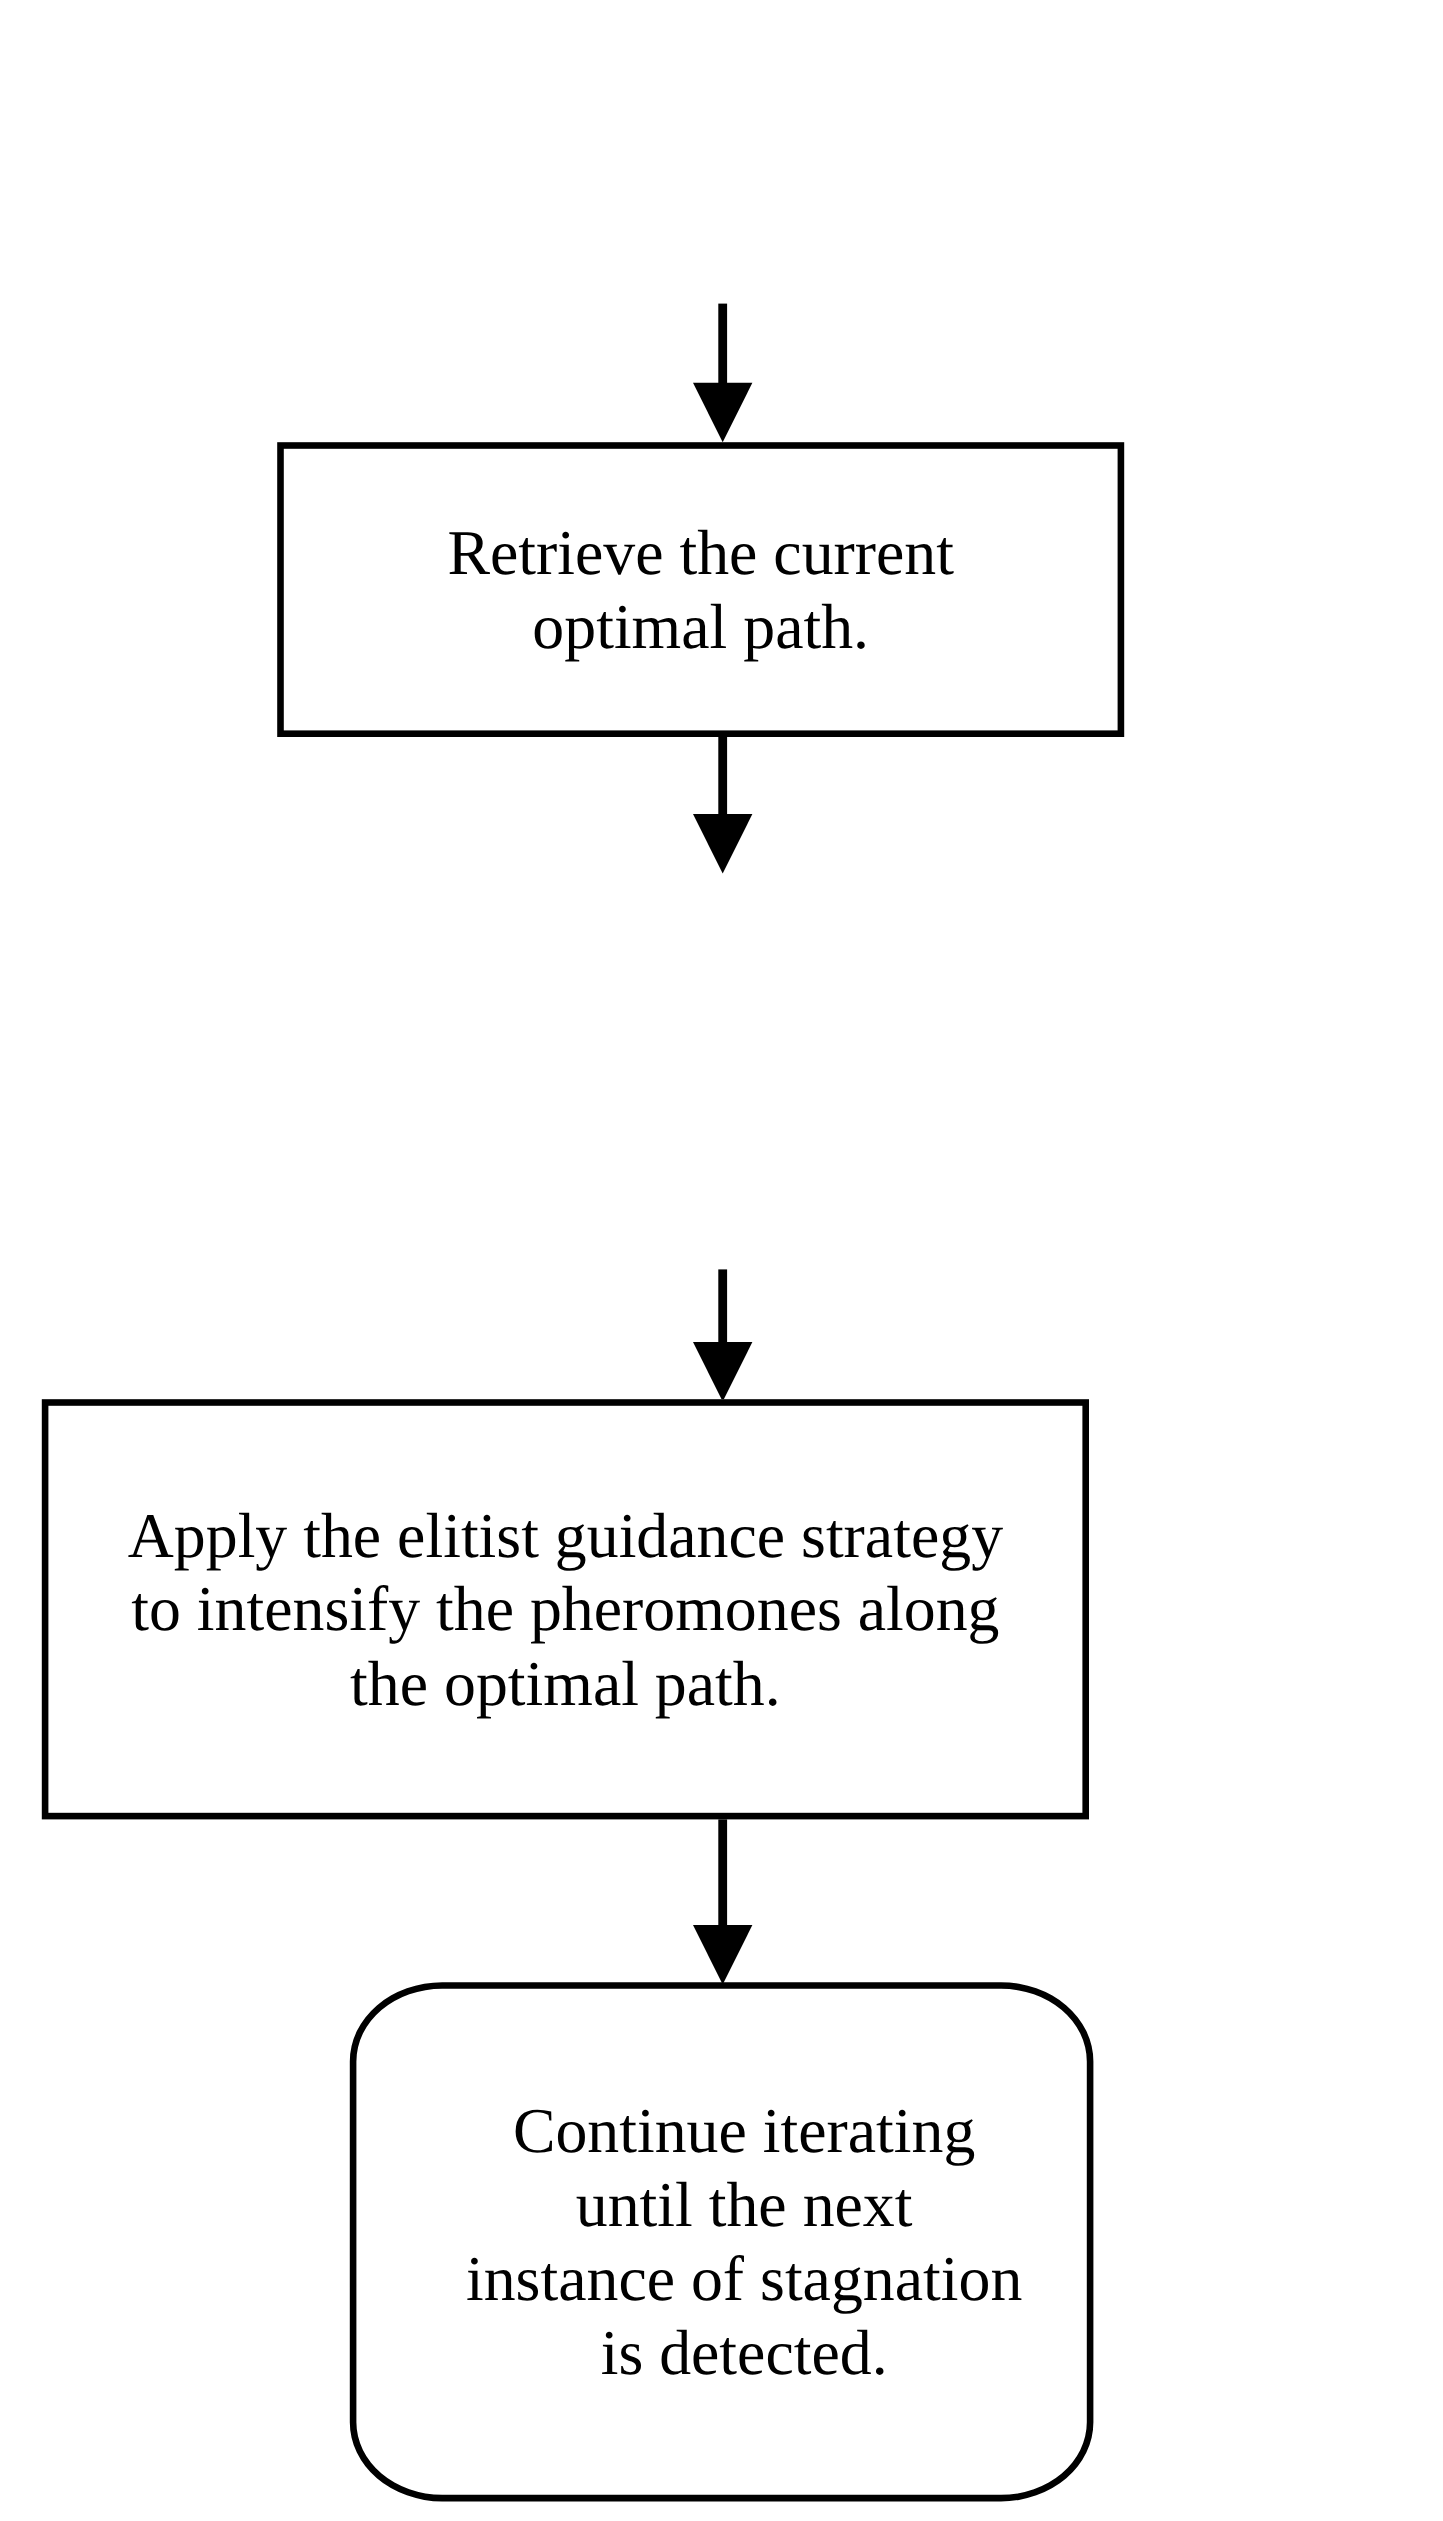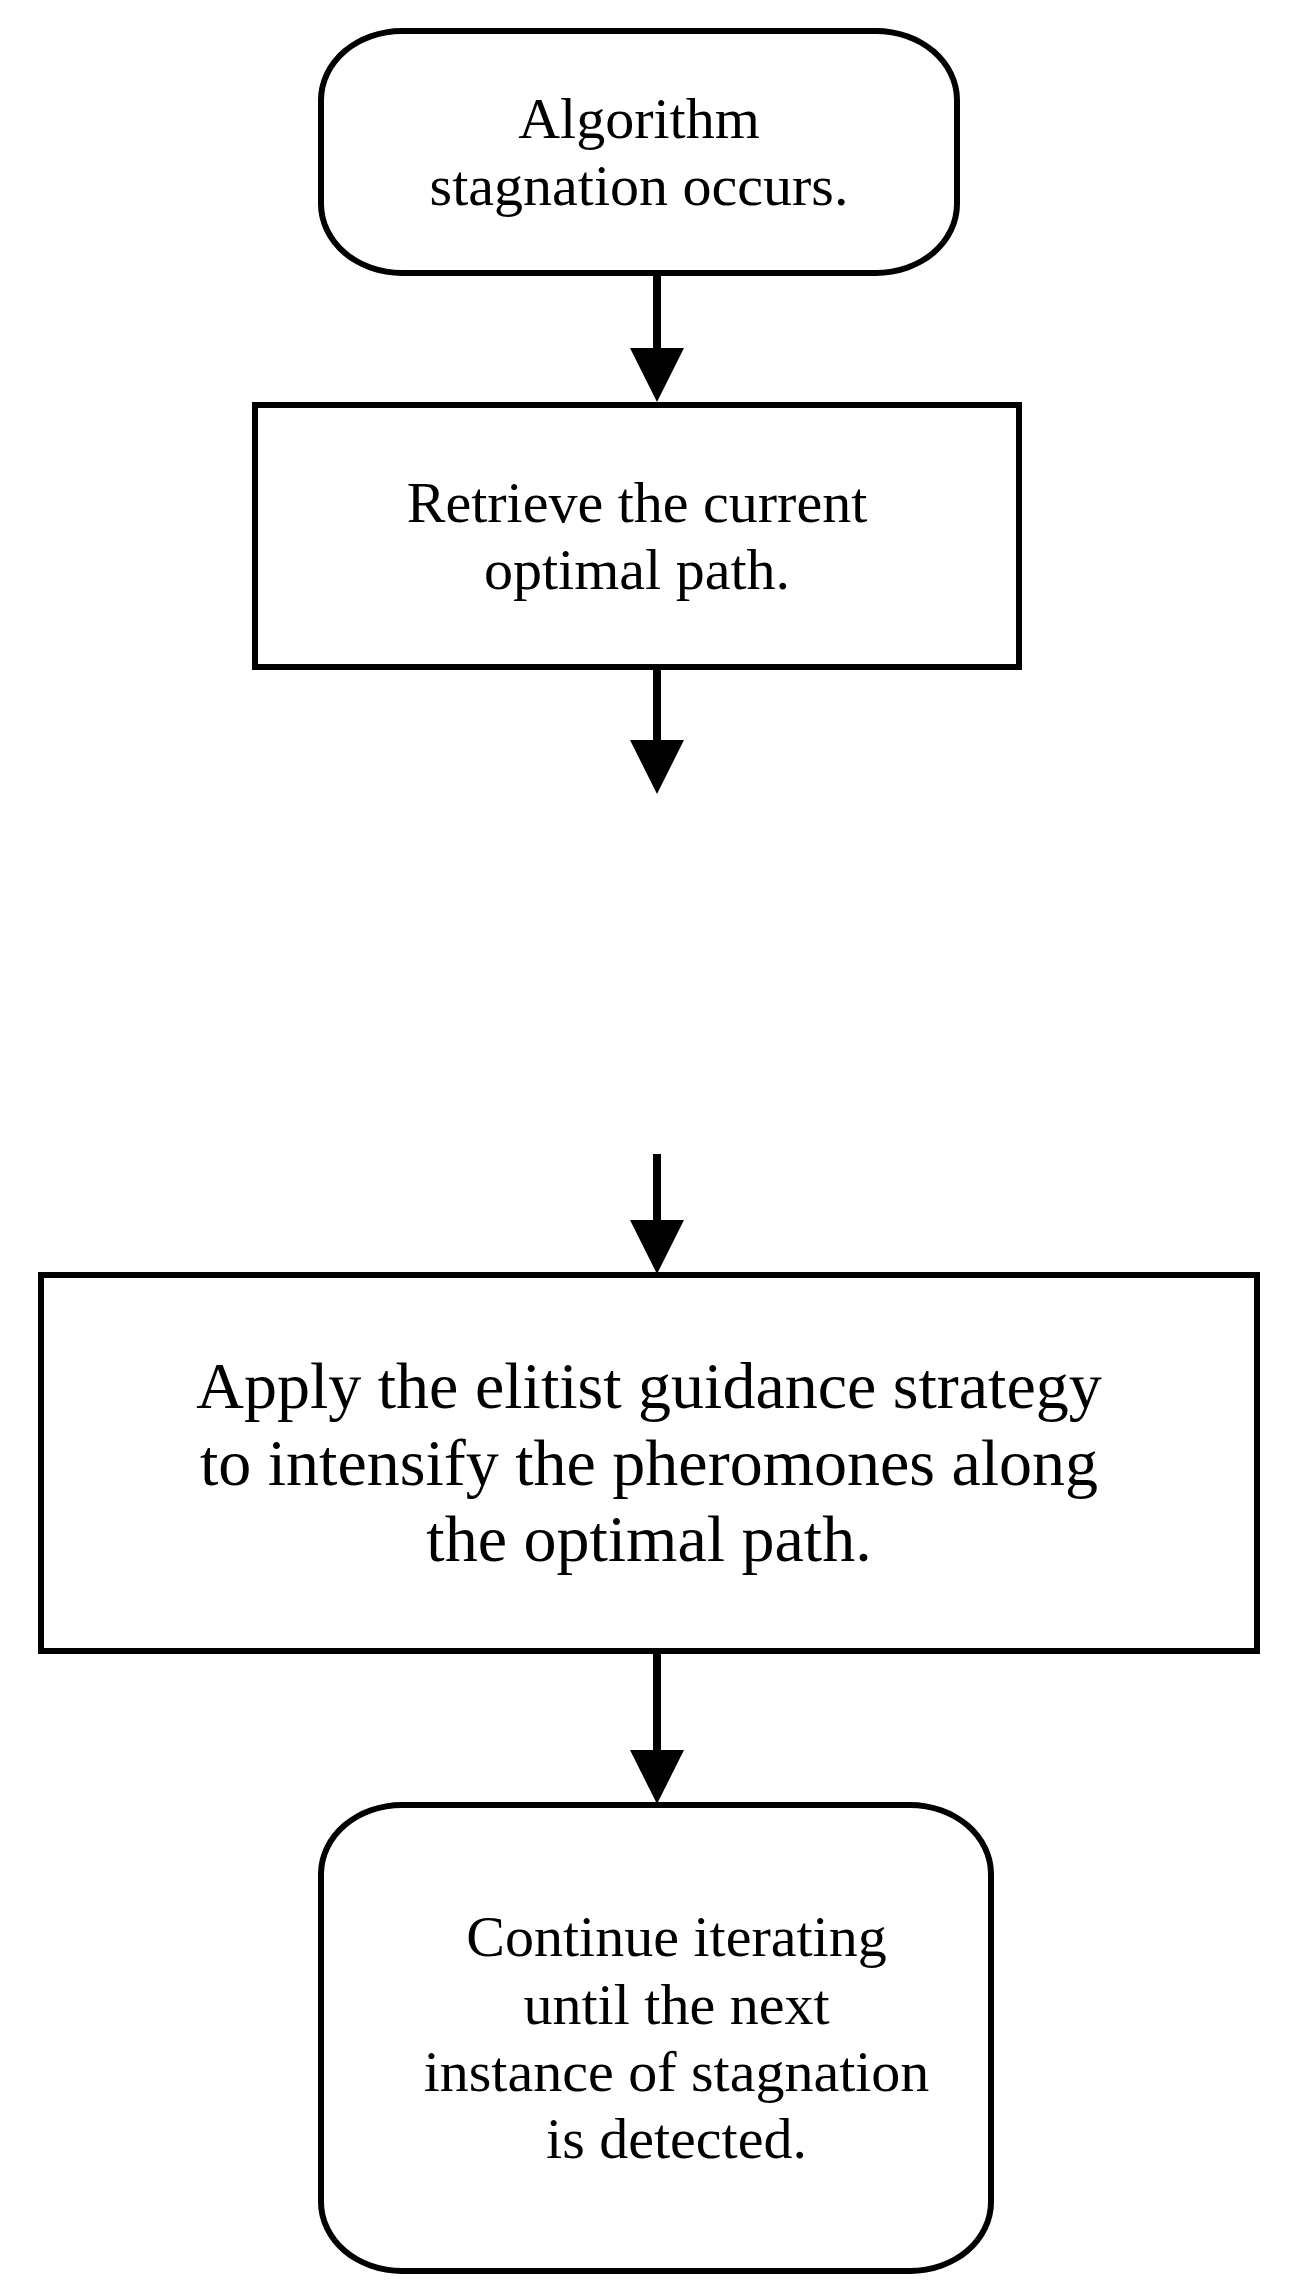--- a/index.html
+++ b/index.html
@@ -37,21 +37,21 @@
     border-radius: 84px / 72px;
   }
   .process {
     border-radius: 0;
   }
 
   
   #node-start   { left: 318px; top: 28px;   width: 642px;  height: 248px; font-size: 58px; }
   #node-step1   { left: 252px; top: 402px;  width: 770px;  height: 268px; font-size: 58px; }
   #node-step2   { left: 122px; top: 772px;  width: 1028px; height: 382px; font-size: 58px; }
-  #node-step3   { left: 38px;  top: 1272px; width: 1222px; height: 382px; font-size: 66px; text-align: center; }
+  #node-step3   { left: 38px;  top: 1272px; width: 952px; height: 382px; font-size: 58px; text-align: center; }
   #node-end     { left: 318px; top: 1802px; width: 676px;  height: 472px; font-size: 58px; padding-left: 41px; }
 
   
   .connector {
     position: absolute;
     left: 0;
     top: 0;
   }
   .conn-stem {
     position: absolute;
@@ -75,24 +75,20 @@
   #conn3-stem { left: 657px; top: 1154px; height: 70px; }
   #conn3-head { left: 657px; top: 1220px; }
   #conn4-stem { left: 657px; top: 1654px; height: 100px; }
   #conn4-head { left: 657px; top: 1750px; }
 </style>
 </head>
 <body>
 
 <div id="page">
 
-  <div id="node-start" class="node terminal">
-    <span class="label">Algorithm
-stagnation occurs.</span>
-  </div>
 
   <div class="connector">
     <div id="conn1-stem" class="conn-stem"></div>
     <div id="conn1-head" class="conn-head"></div>
   </div>
 
   <div id="node-step1" class="node process">
     <span class="label">Retrieve the current
 optimal path.</span>
   </div>

